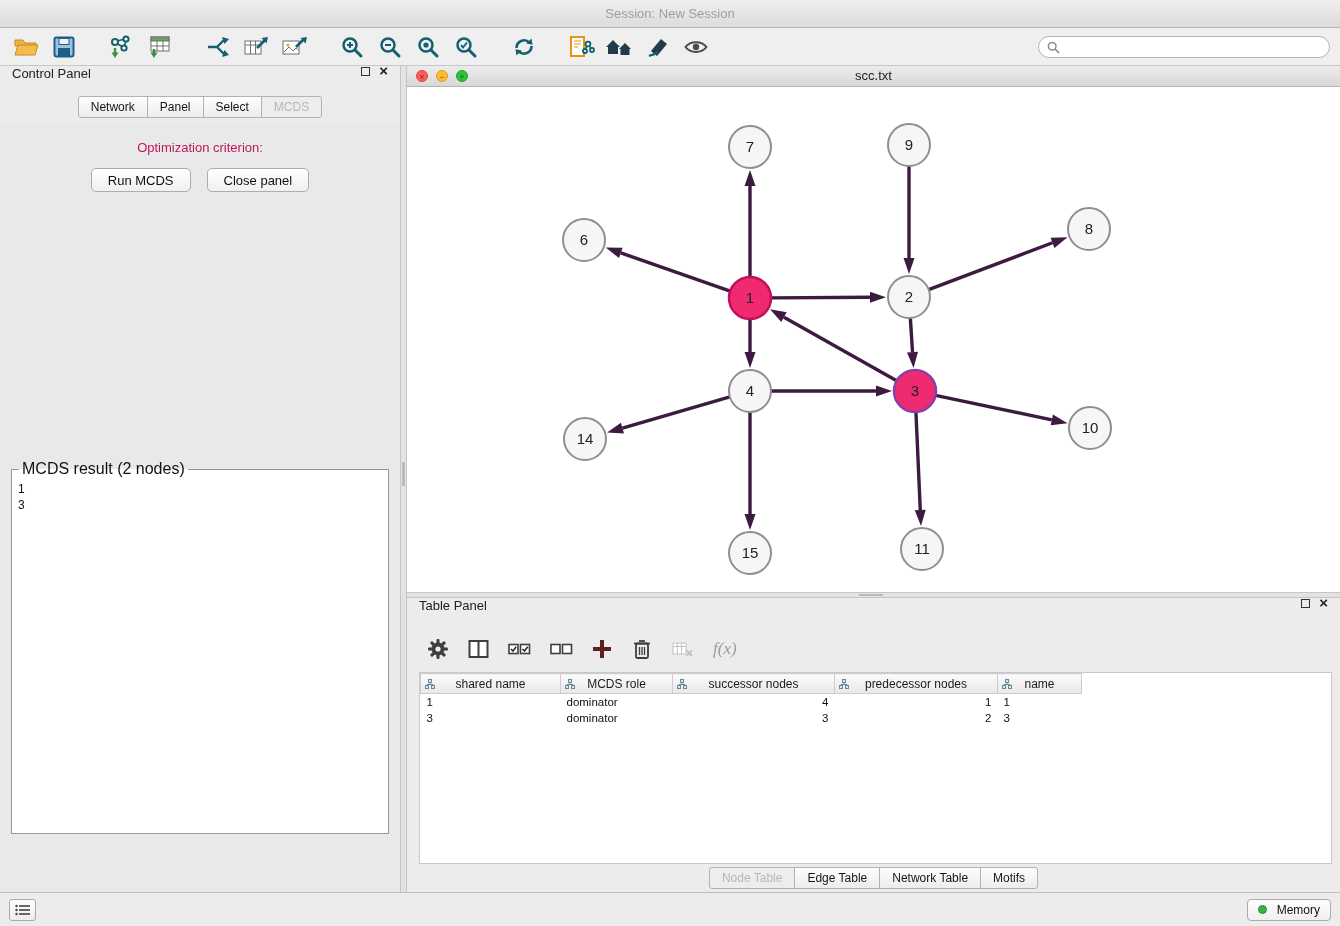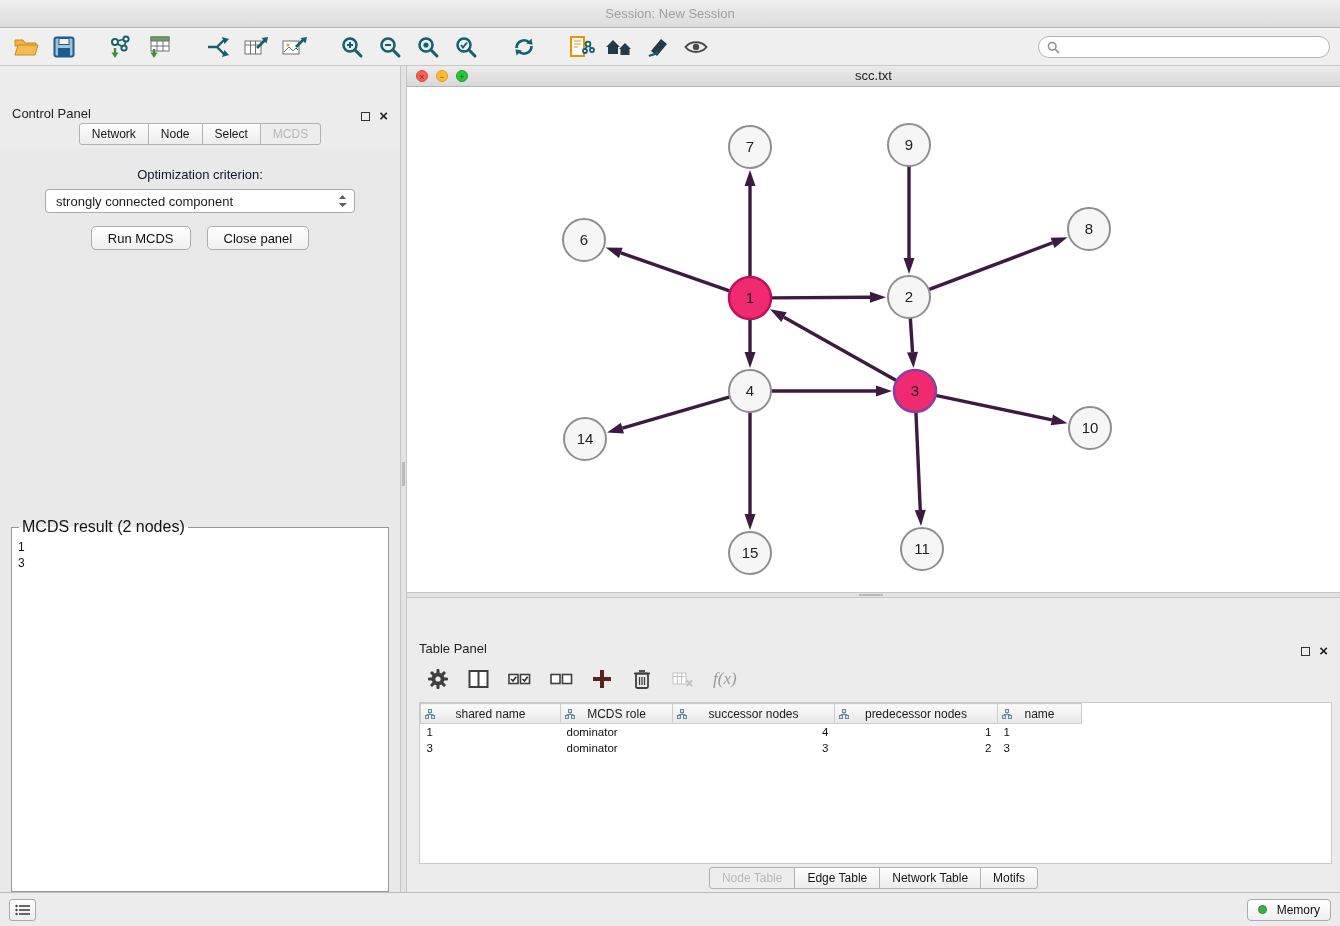--- a/index.html
+++ b/index.html
@@ -16,31 +16,31 @@
   .tbtn { width:32px; height:30px; display:flex; align-items:center; justify-content:center; background:transparent; border:none; }
   .search-wrap { margin-left:auto; position:relative; }
   .search-wrap svg { position:absolute; left:9px; top:5px; }
   .search-input { width:292px; height:22px; border-radius:11px; border:1px solid #b5b5b5; background:#fff; padding:0 8px 0 26px; font-size:12px; outline:none; font-family:"Liberation Sans",sans-serif; }
 
   
   .main { display:flex; height:826px; }
 
   
   .control-panel { width:400px; display:flex; flex-direction:column; background:#ececec; }
-  .panel-header { height:28px; display:flex; align-items:flex-end; padding:0 12px; font-size:13px; color:#222;margin-top:30px; }
+  .panel-header { height:28px; display:flex; align-items:flex-start; padding:0 12px; font-size:13px; color:#222; }
   .panel-header .hicons { margin-left:auto; display:flex; align-items:center; gap:9px; }
   .float-box { width:9px; height:9px; border:1.5px solid #333; display:inline-block; }
   .close-x { font-size:15px; font-weight:bold; color:#222; line-height:10px; }
   .tabrow { display:flex; justify-content:center; padding:2px 0 0; }
   .tab { border:1px solid #b2b2b2; background:linear-gradient(#fefefe,#ececec); padding:3px 12px; font-size:12px; color:#151515; margin-left:-1px; white-space:nowrap; }
   .tab:first-child { margin-left:0; border-radius:3px 0 0 3px; }
   .tab:last-child { border-radius:0 3px 3px 0; }
   .tab.active { color:#b7b7b7; background:#ededed; }
   .cp-body { flex:1; background:#e9e9e9; padding-top:18px; text-align:center; margin-top:4px; }
-  .opt-label { font-size:13px; color:#0f172a; }
+  .opt-label { font-size:13px; color:#be185d; }
   .dropdown { display:flex; align-items:center; justify-content:space-between; width:310px; margin:7px auto 0;
               background:#fff; border:1px solid #ababab; border-radius:4px; height:24px; padding:0 7px 0 10px; font-size:13px; }
   .btn-row { margin-top:13px; display:flex; justify-content:center; gap:16px; }
   .pbtn { height:24px; padding:0 16px; font-size:13px; color:#111; background:linear-gradient(#ffffff,#f0f0f0);
           border:1px solid #adadad; border-radius:5px; font-family:"Liberation Sans",sans-serif; }
   fieldset.result { margin:268px 11px 0; height:374px; border:1px solid #979797; background:#fff; padding:3px 6px; text-align:left; }
   fieldset.result legend { font-size:16px; color:#111; padding:0 3px; margin-left:1px; }
   .result-line { font-size:12px; color:#111; line-height:16px; }
 
   
@@ -237,33 +237,26 @@
   <div class="control-panel">
     <div class="panel-header">
       <span>Control Panel</span>
       <span class="hicons">
         <span class="float-box"></span>
         <span class="close-x">×</span>
       </span>
     </div>
     <div class="tabrow">
       <span class="tab">Network</span>
-      <span class="tab">Node</span>
+      <span class="tab">Panel</span>
       <span class="tab">Select</span>
       <span class="tab active">MCDS</span>
     </div>
     <div class="cp-body">
       <div class="opt-label">Optimization criterion:</div>
-      <div class="dropdown">
-        <span>strongly connected component</span>
-        <svg width="9" height="14" viewBox="0 0 9 14">
-          <path d="M4.5 1 8 5H1z" fill="#5f5f5f"></path>
-            <path d="M4.5 13 1 9h8z" fill="#5f5f5f"></path>
-        </svg>
-      </div>
       <div class="btn-row">
         <button class="pbtn">Run MCDS</button>
         <button class="pbtn">Close panel</button>
       </div>
       <fieldset class="result">
         <legend>MCDS result (2 nodes)</legend>
         <div class="result-line">1</div>
         <div class="result-line">3</div>
       </fieldset>
     </div>

